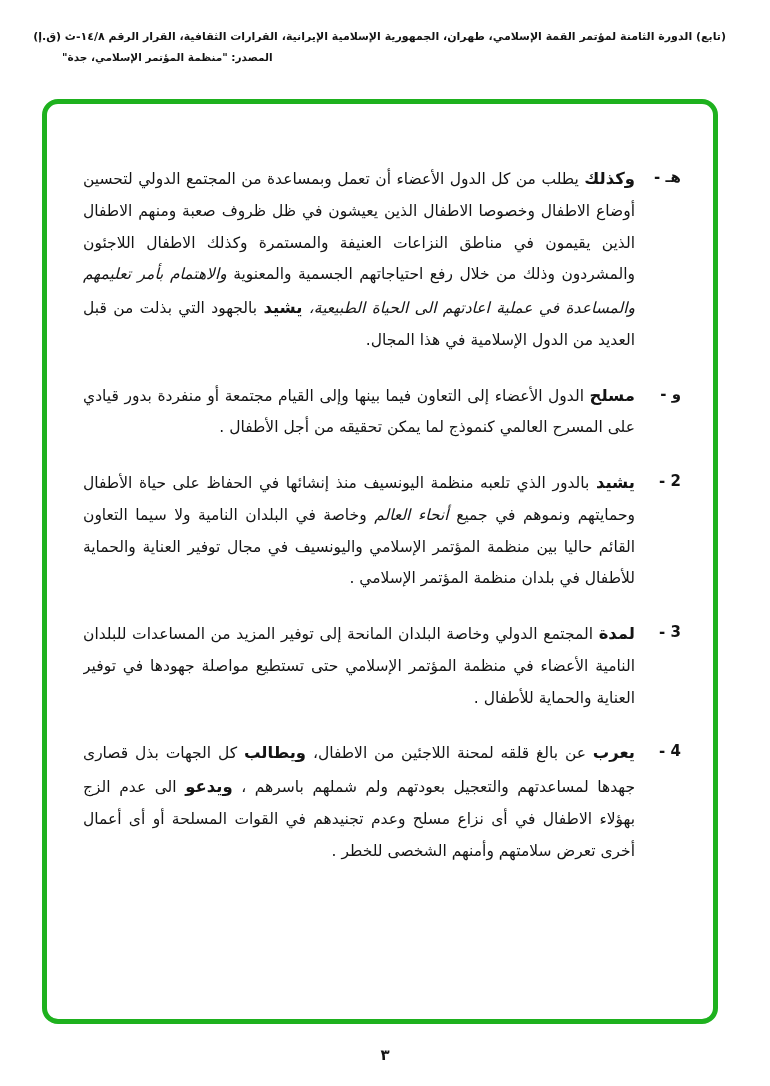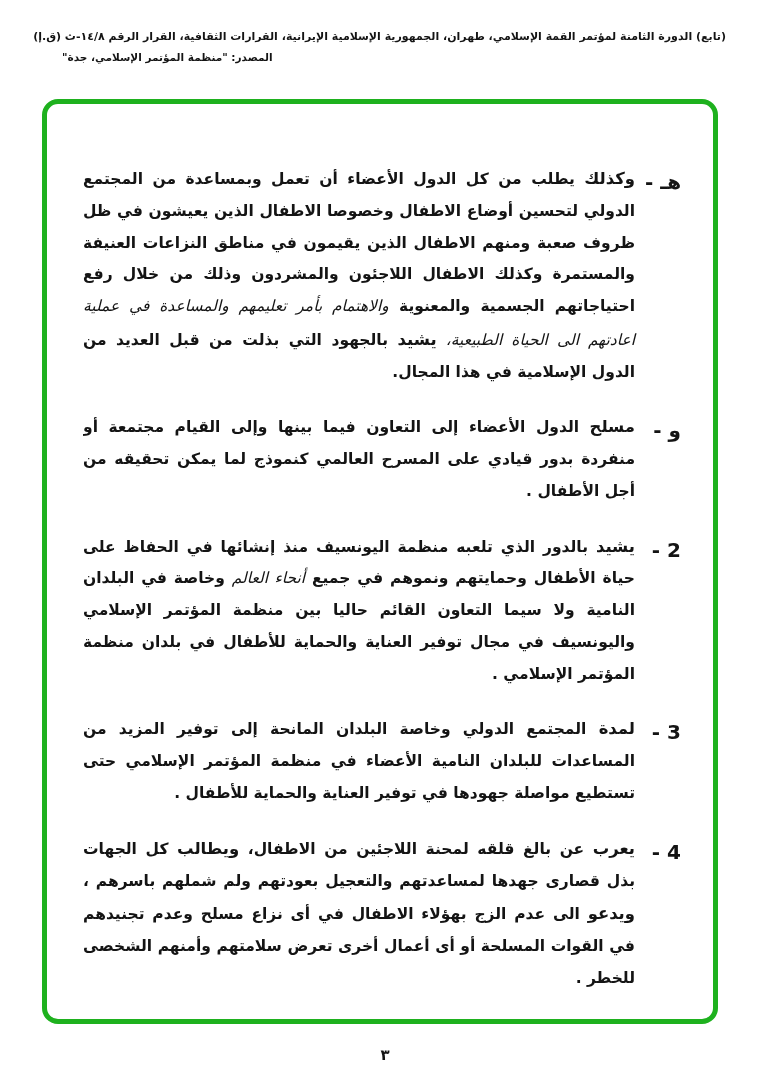--- a/index.html
+++ b/index.html
@@ -64,26 +64,26 @@
     margin: 0 0 24px 30px;
   }
   .item {
     display: flex;
     margin-bottom: 22px;
   }
   .item:last-child { margin-bottom: 0; }
   .marker {
     flex: 0 0 46px;
     font-weight: bold;
-    font-size: 20px;
+    font-size: 15px;
   }
   .item-text { flex: 1; }
   .seg-bold { font-weight: bold; font-size: 1.06em; }
   .seg-italic { font-style: italic; }
-  .seg-normal { font-style: normal; font-weight: bold; }
+  .seg-normal { font-style: normal; }
 
   
   .page-number {
     position: absolute;
     left: 0;
     right: 0;
     bottom: 22px;
     text-align: center;
     font-weight: bold;
     font-size: 15px;

